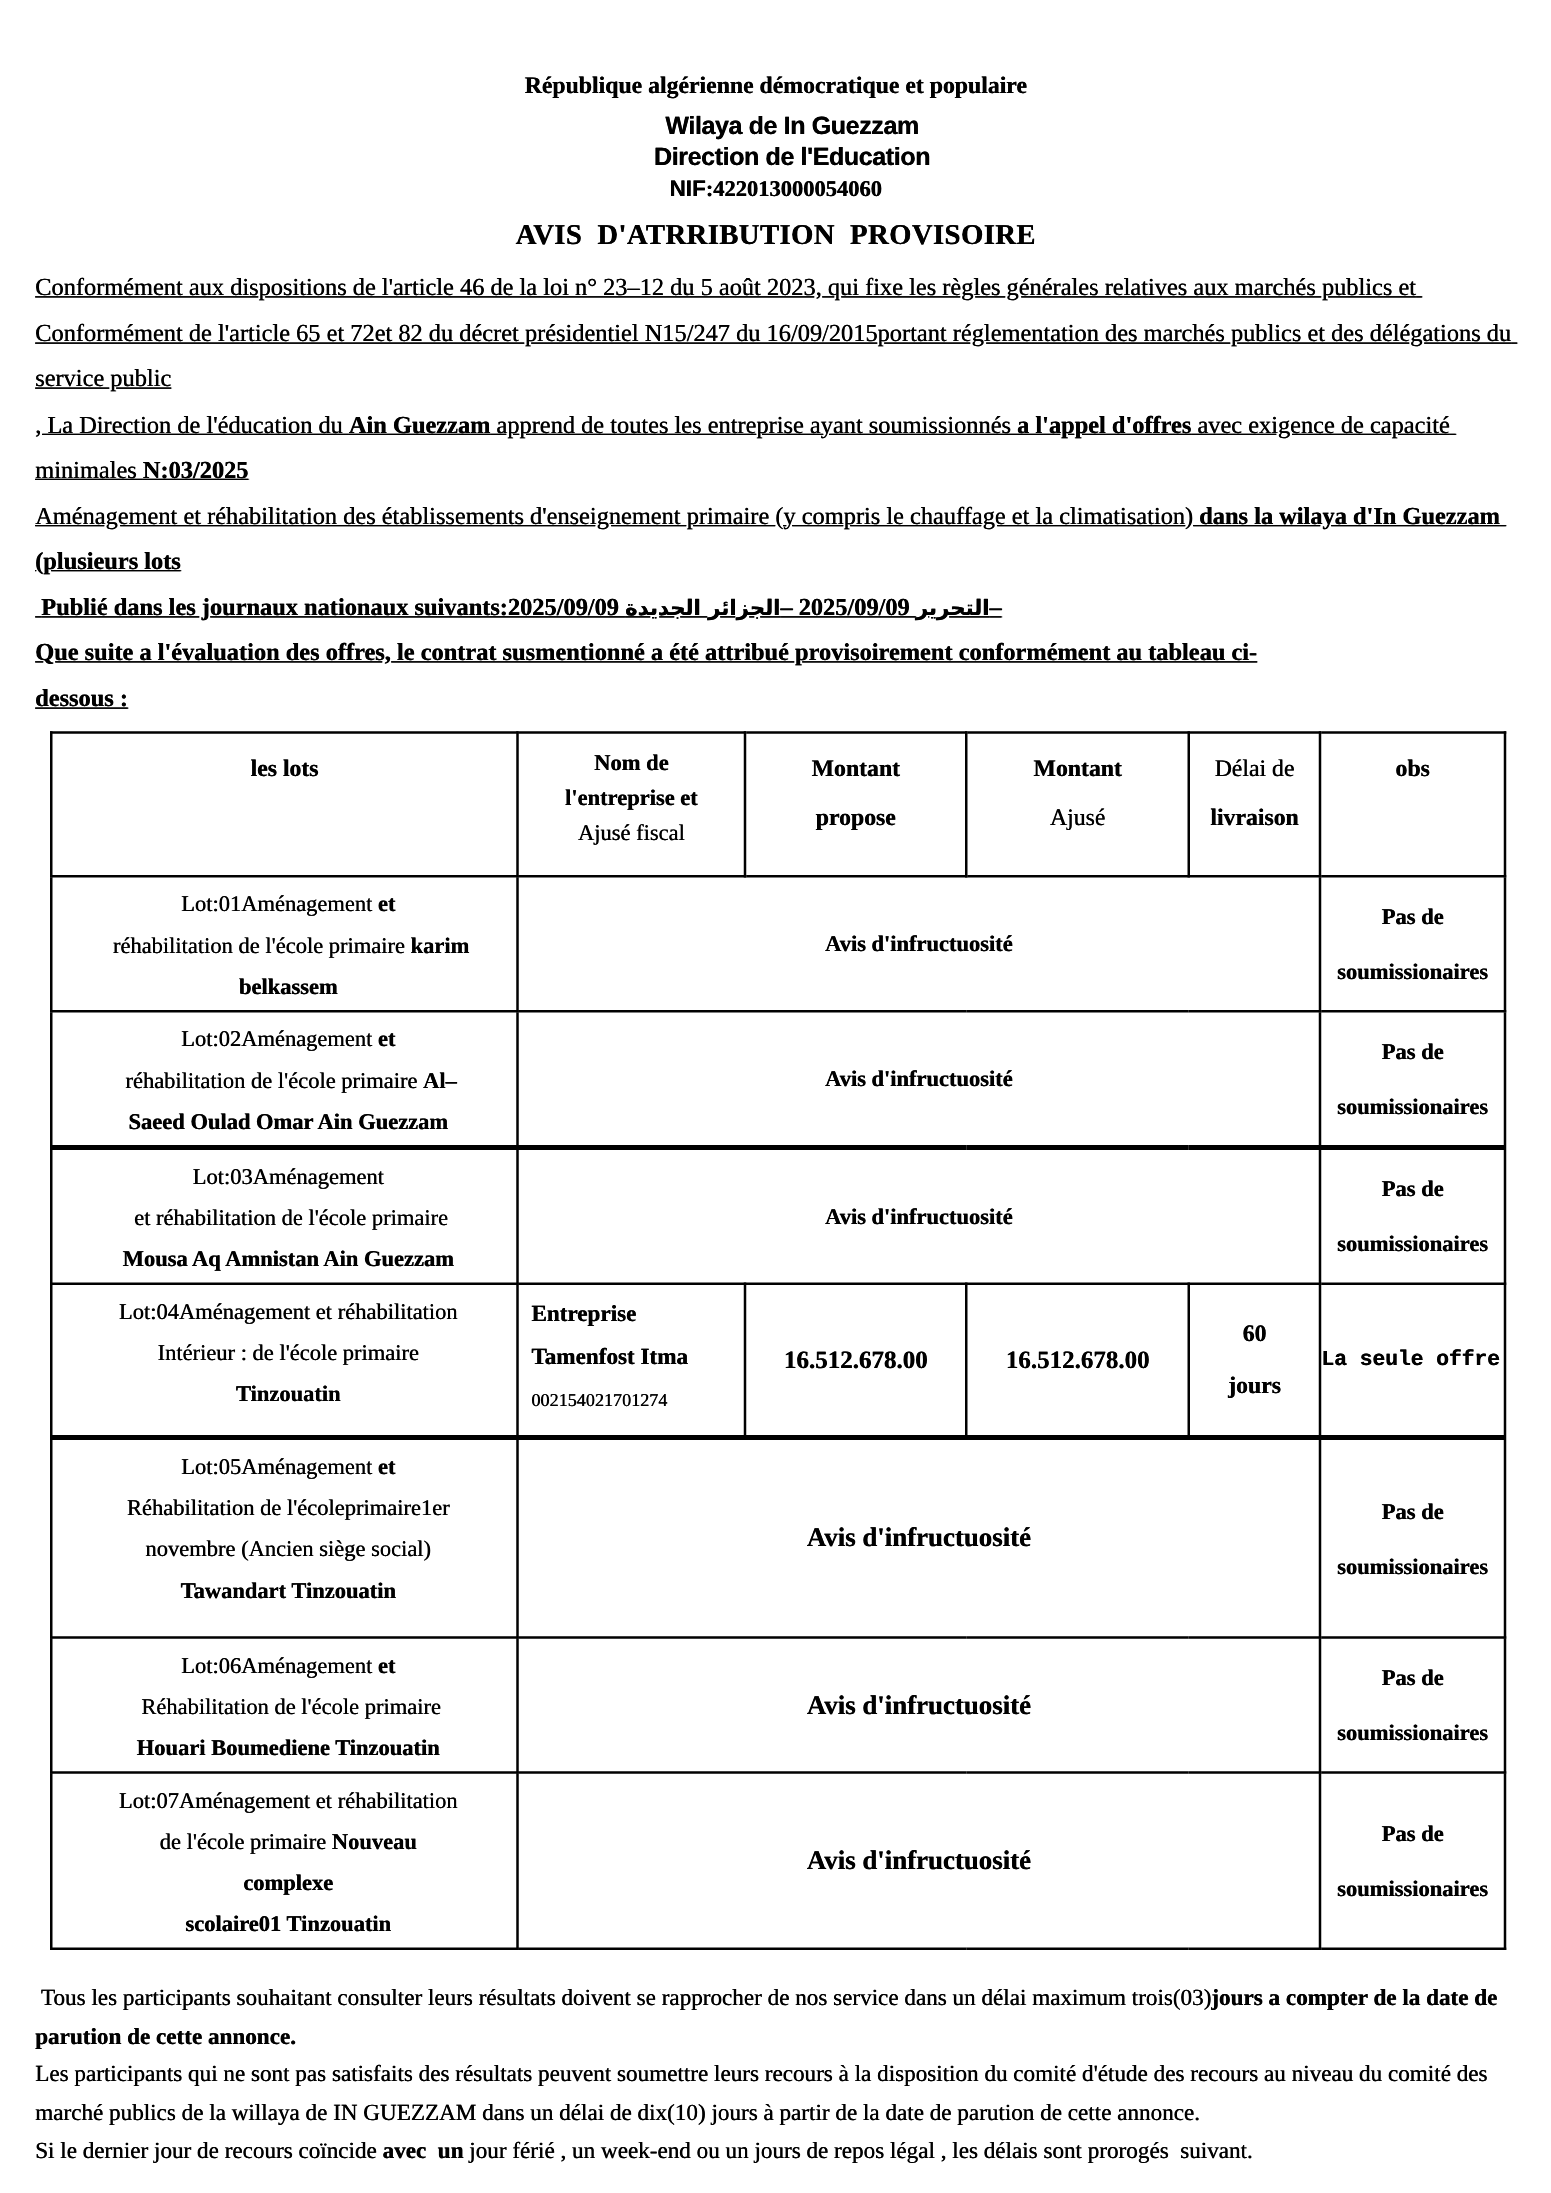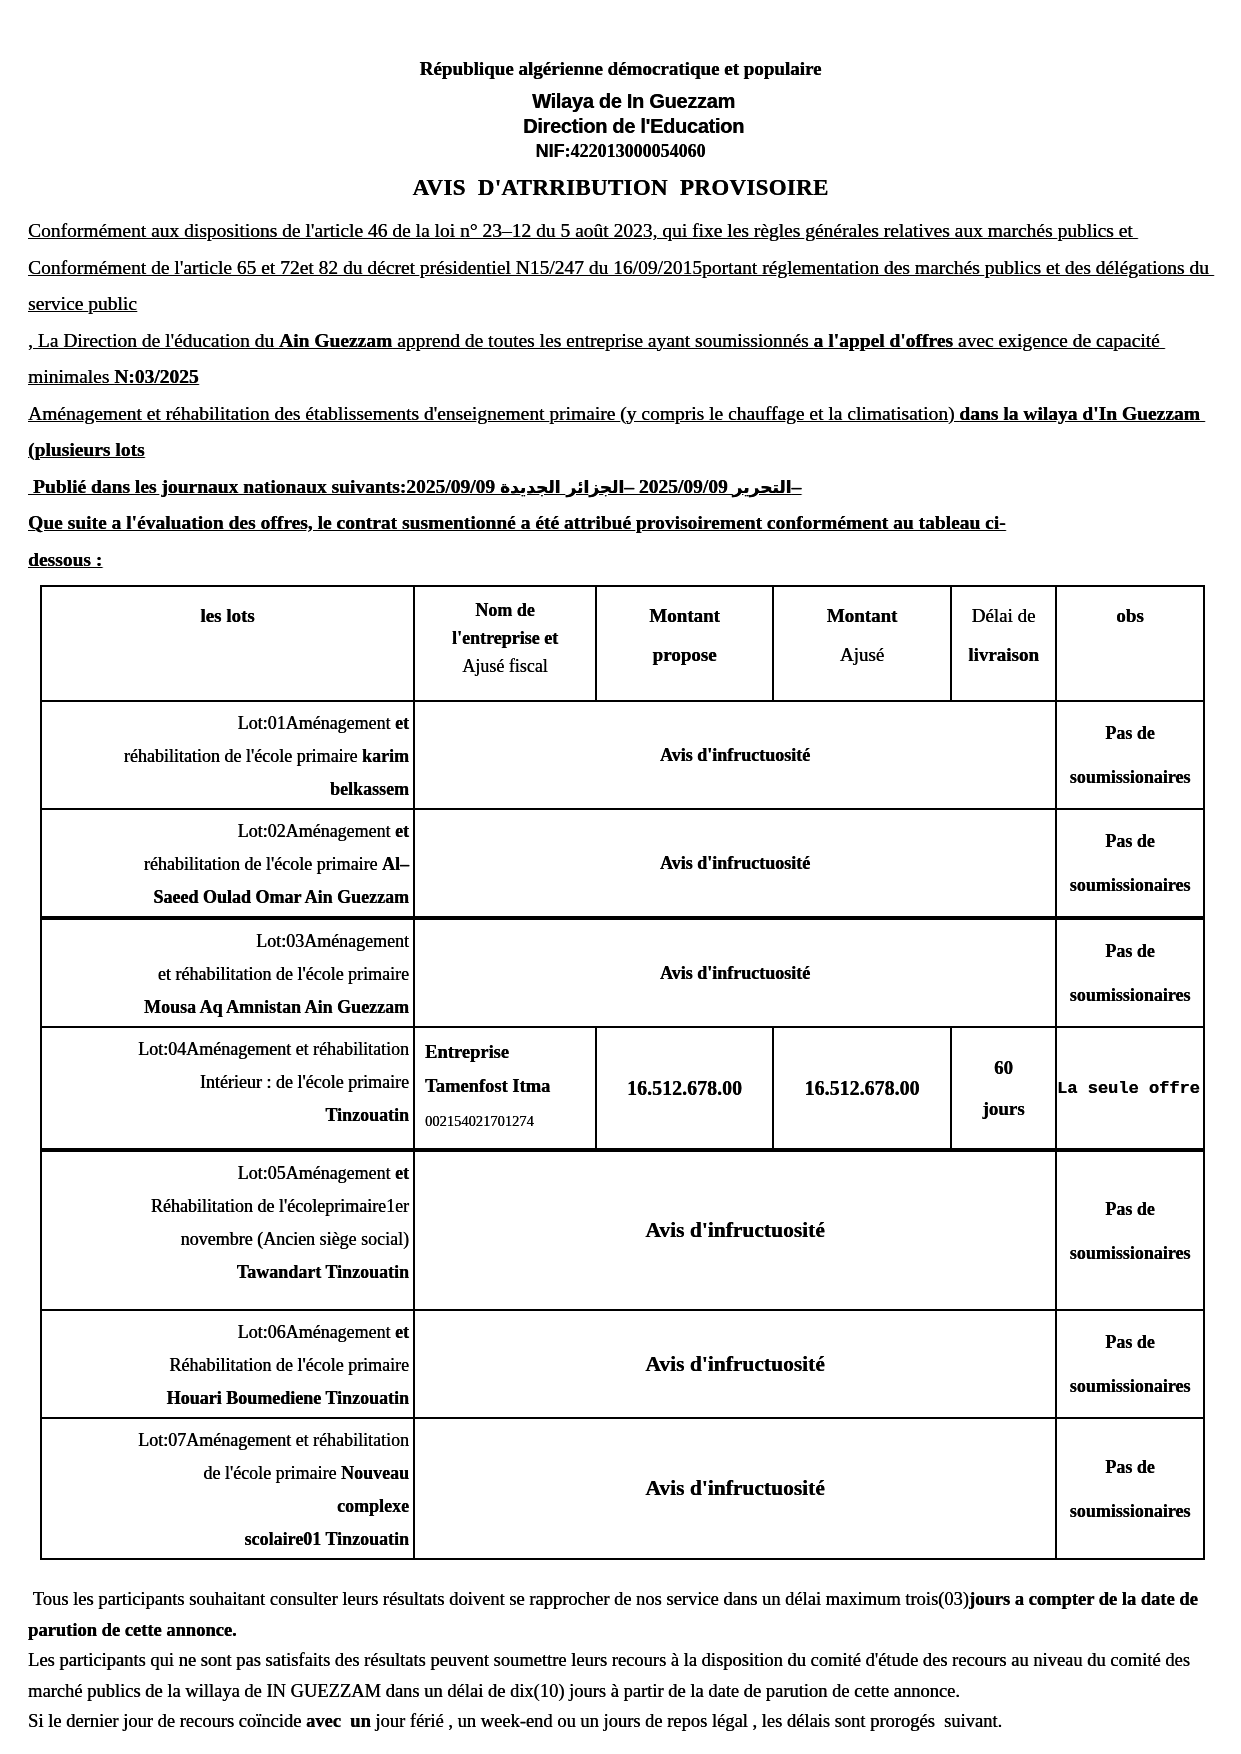--- a/index.html
+++ b/index.html
@@ -32,21 +32,21 @@
   thead th{vertical-align:top;padding-top:9px;font-size:19px;text-align:center;font-weight:400;}
   .hl{line-height:39px;}
   thead th:nth-child(2) .hl{line-height:28px;font-size:18px;}
   tbody tr:nth-child(1){height:92px;}
   tbody tr:nth-child(2){height:95px;}
   tbody tr:nth-child(3){height:97px;border-top:4px solid #000;}
   tbody tr:nth-child(4){height:123px;}
   tbody tr:nth-child(5){height:160px;border-top:4px solid #000;}
   tbody tr:nth-child(6){height:100px;}
   tbody tr:nth-child(7){height:114px;}
-  .lot-cell{vertical-align:top;padding:5px 4px 2px 10px;font-size:18px;line-height:33px;text-align:right;}
+  .lot-cell{vertical-align:top;padding:5px 4px 2px 10px;font-size:18px;line-height:33px;text-align:center;}
   .lot-cell .tl{white-space:pre-wrap;}
   .avis-cell{text-align:center;vertical-align:middle;font-weight:700;font-size:18px;font-family:Liberation Serif, serif;}
   .avis-cell.big{font-size:21.5px;}
   .obs-cell{text-align:center;vertical-align:middle;font-weight:700;font-size:18px;}
   .obs-line{line-height:44px;}
   .ent-cell{vertical-align:top;padding:7px 4px 0 10px;font-size:18.5px;line-height:34px;text-align:left;}
   .ent-cell .small{font-size:14.5px;font-weight:400;}
   .money-cell{text-align:center;vertical-align:middle;font-weight:700;font-size:20px;}
   .delai-cell{text-align:center;vertical-align:middle;font-weight:700;font-size:19px;}
   .delai-cell div{line-height:41px;}

